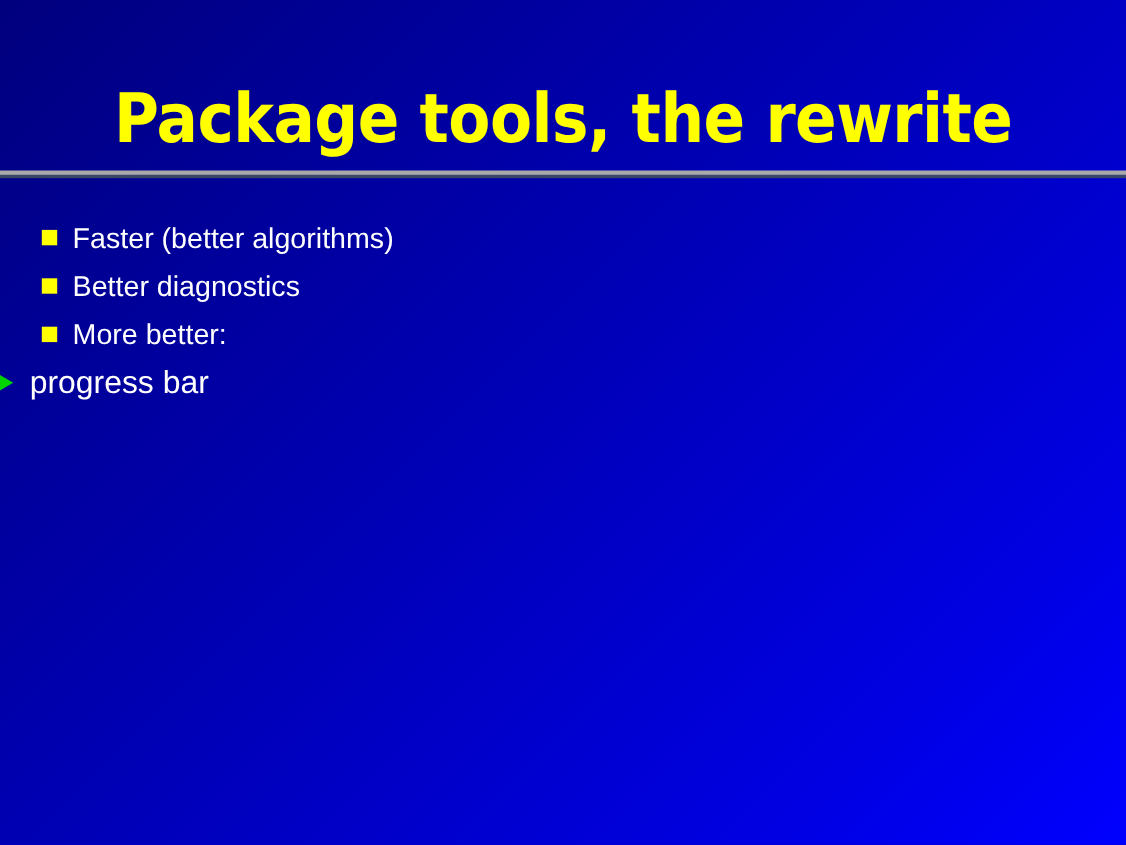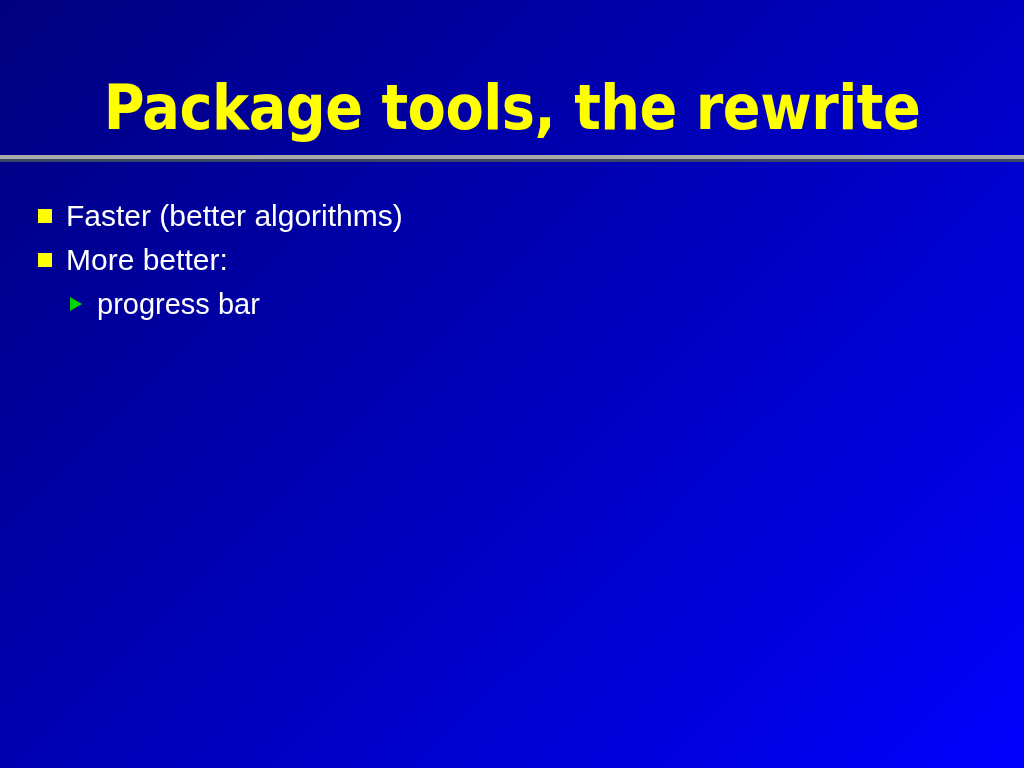--- a/index.html
+++ b/index.html
@@ -74,21 +74,21 @@
     top: 196px;
     width: 1024px;
   }
 
   .bullet-row {
     display: flex;
     align-items: flex-start;
     height: 44px;
   }
   .bullet-row.level1 { padding-left: 38px; }
-  .bullet-row.level2 { height: 45px; padding-left: 70px; }
+  .bullet-row.level2 { height: 45px; }
 
   .marker-square {
     flex: 0 0 auto;
     width: 14px;
     height: 14px;
     background: #ffff00;
     margin-top: 13px;
     margin-right: 14px;
   }
 
@@ -99,21 +99,21 @@
     border-top: 7px solid transparent;
     border-bottom: 7px solid transparent;
     border-left: 12px solid #00d400;
     margin-top: 13px;
     margin-right: 15px;
   }
 
   .bullet-text {
     color: #ffffff;
     font-family: "Liberation Sans", sans-serif;
-    font-size: 30px;
+    font-size: 26px;
     line-height: 40px;
     white-space: nowrap;
   }
   .level2 .bullet-text {
     font-size: 29px;
     line-height: 40px;
   }
 </style>
 </head>
 <body>
@@ -127,20 +127,24 @@
   <div class="divider"></div>
   <div class="divider-shadow"></div>
 
   <div class="body-block">
 
     <div class="bullet-row level1">
       <span class="marker-square"></span>
       <span class="bullet-text">Faster (better algorithms)</span>
     </div>
 
+    <div class="bullet-row level1">
+      <span class="marker-square"></span>
+      <span class="bullet-text">Better diagnostics</span>
+    </div>
 
     <div class="bullet-row level1">
       <span class="marker-square"></span>
       <span class="bullet-text">More better:</span>
     </div>
 
     <div class="bullet-row level2">
       <span class="marker-triangle"></span>
       <span class="bullet-text">progress bar</span>
     </div>

